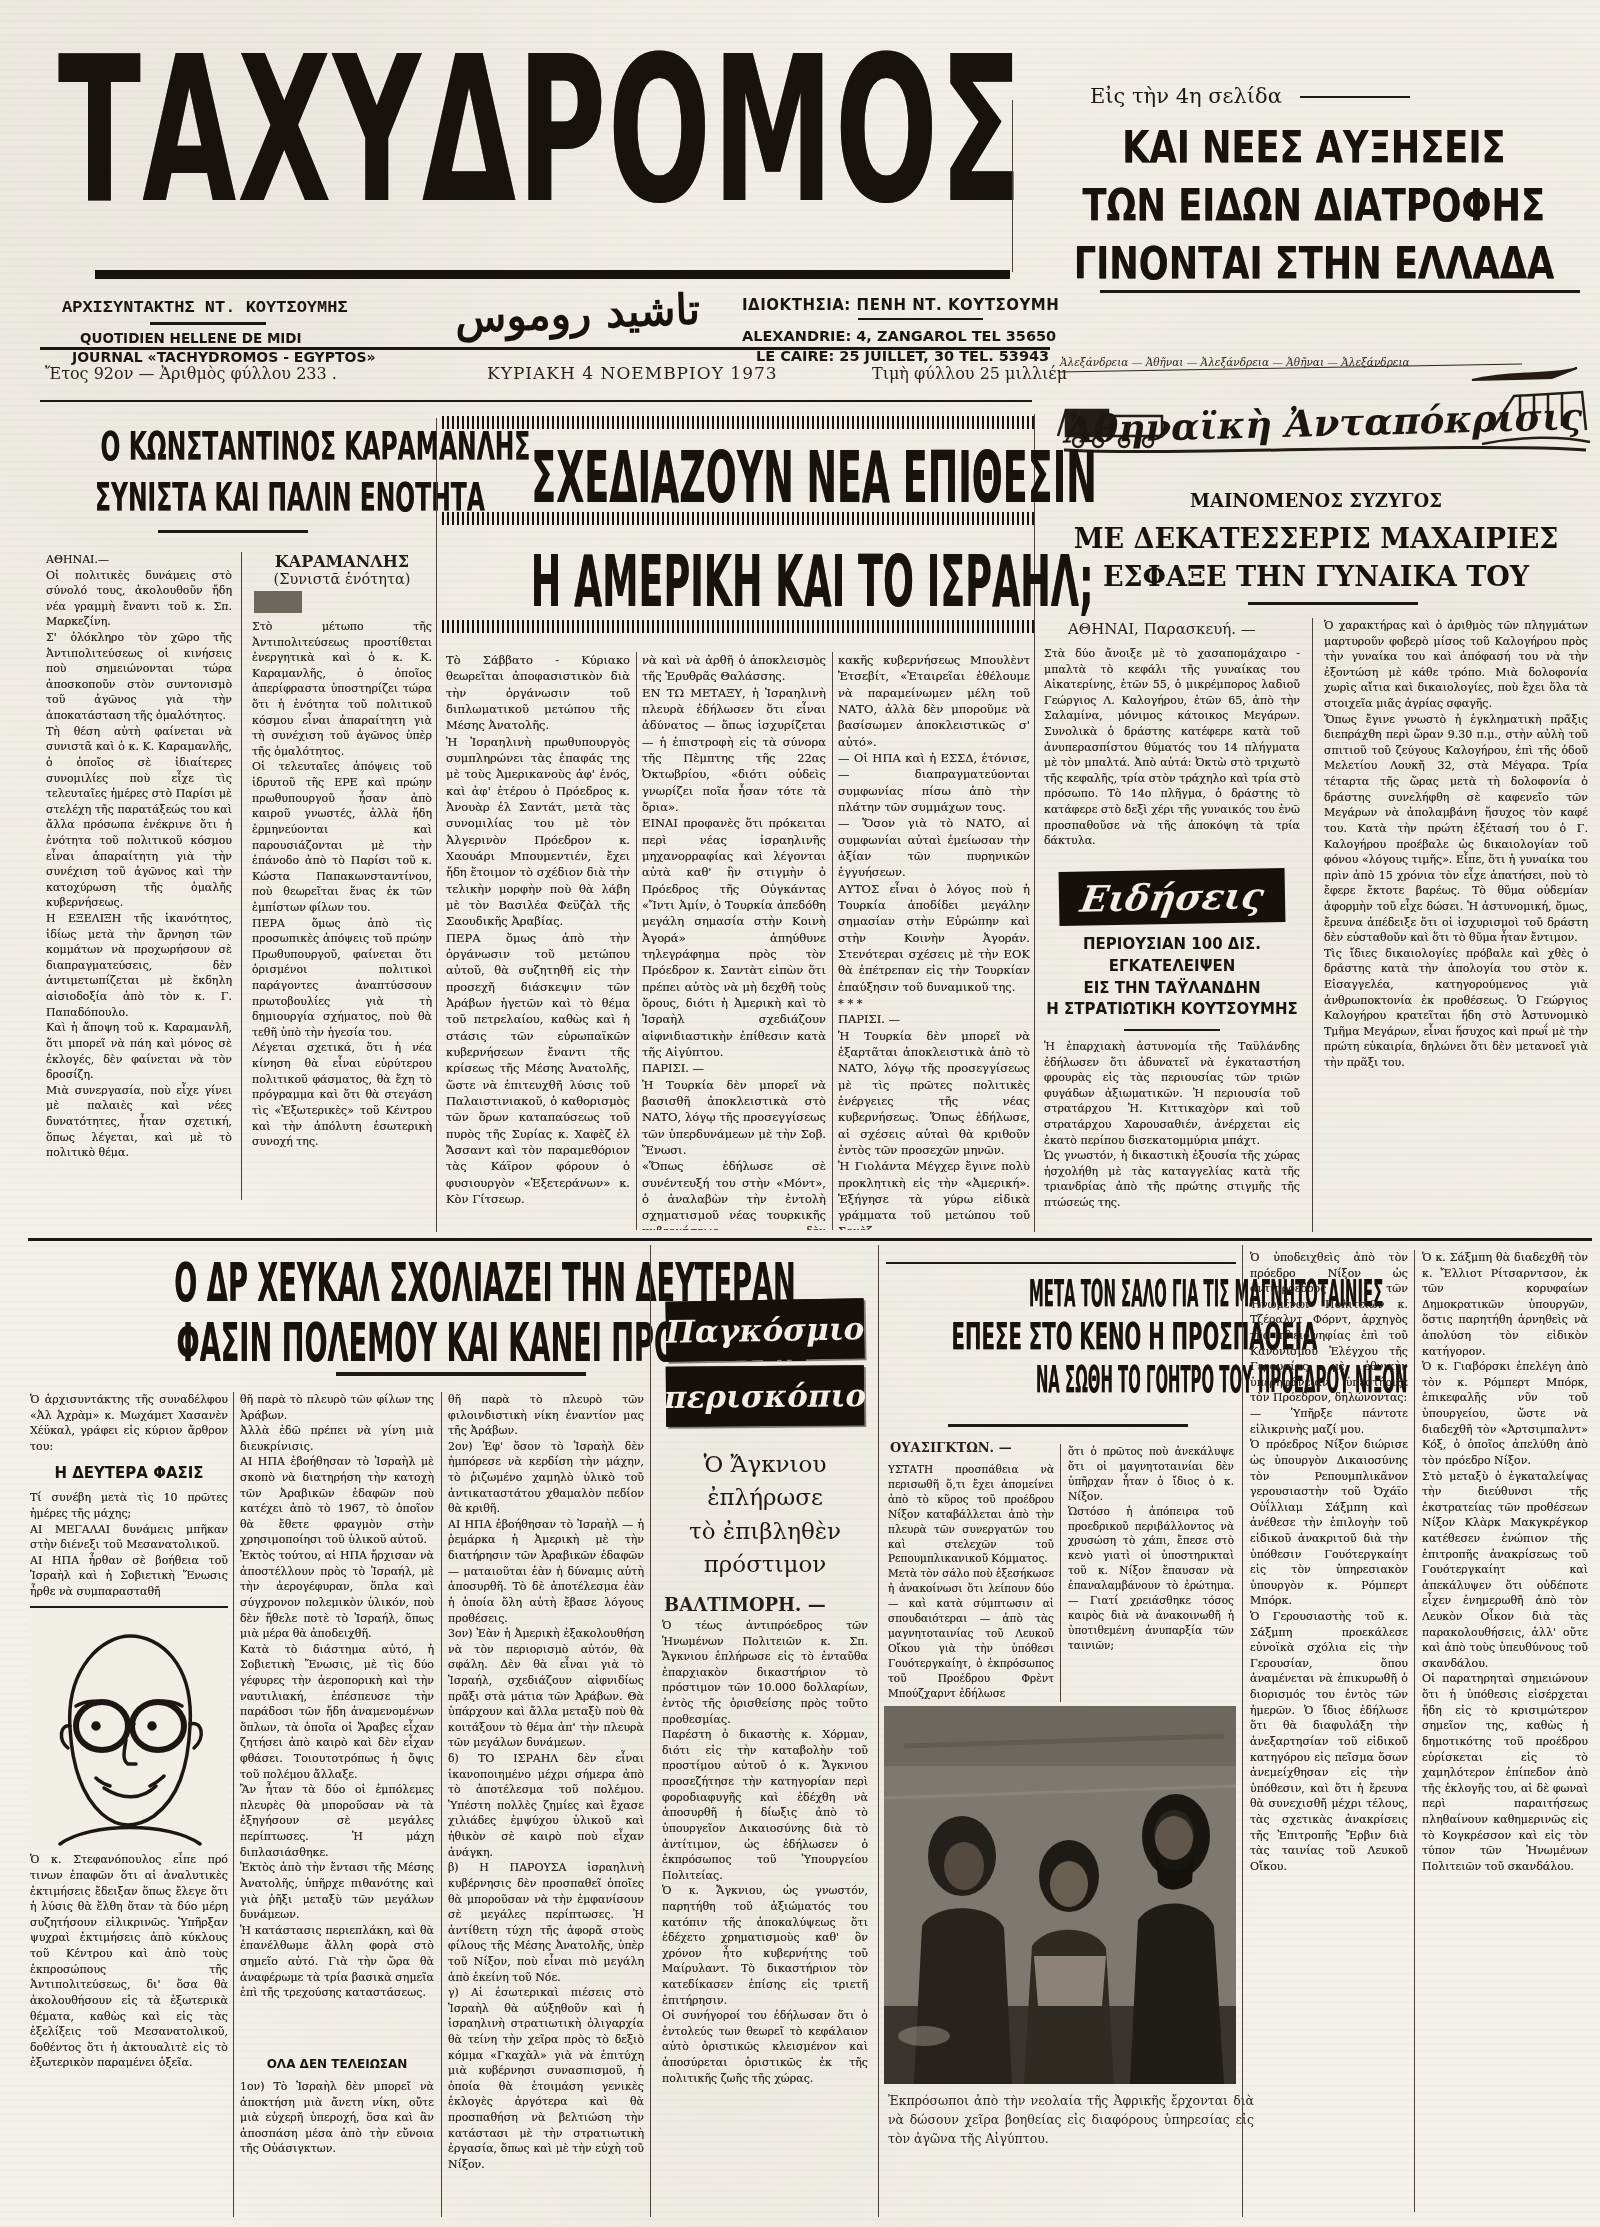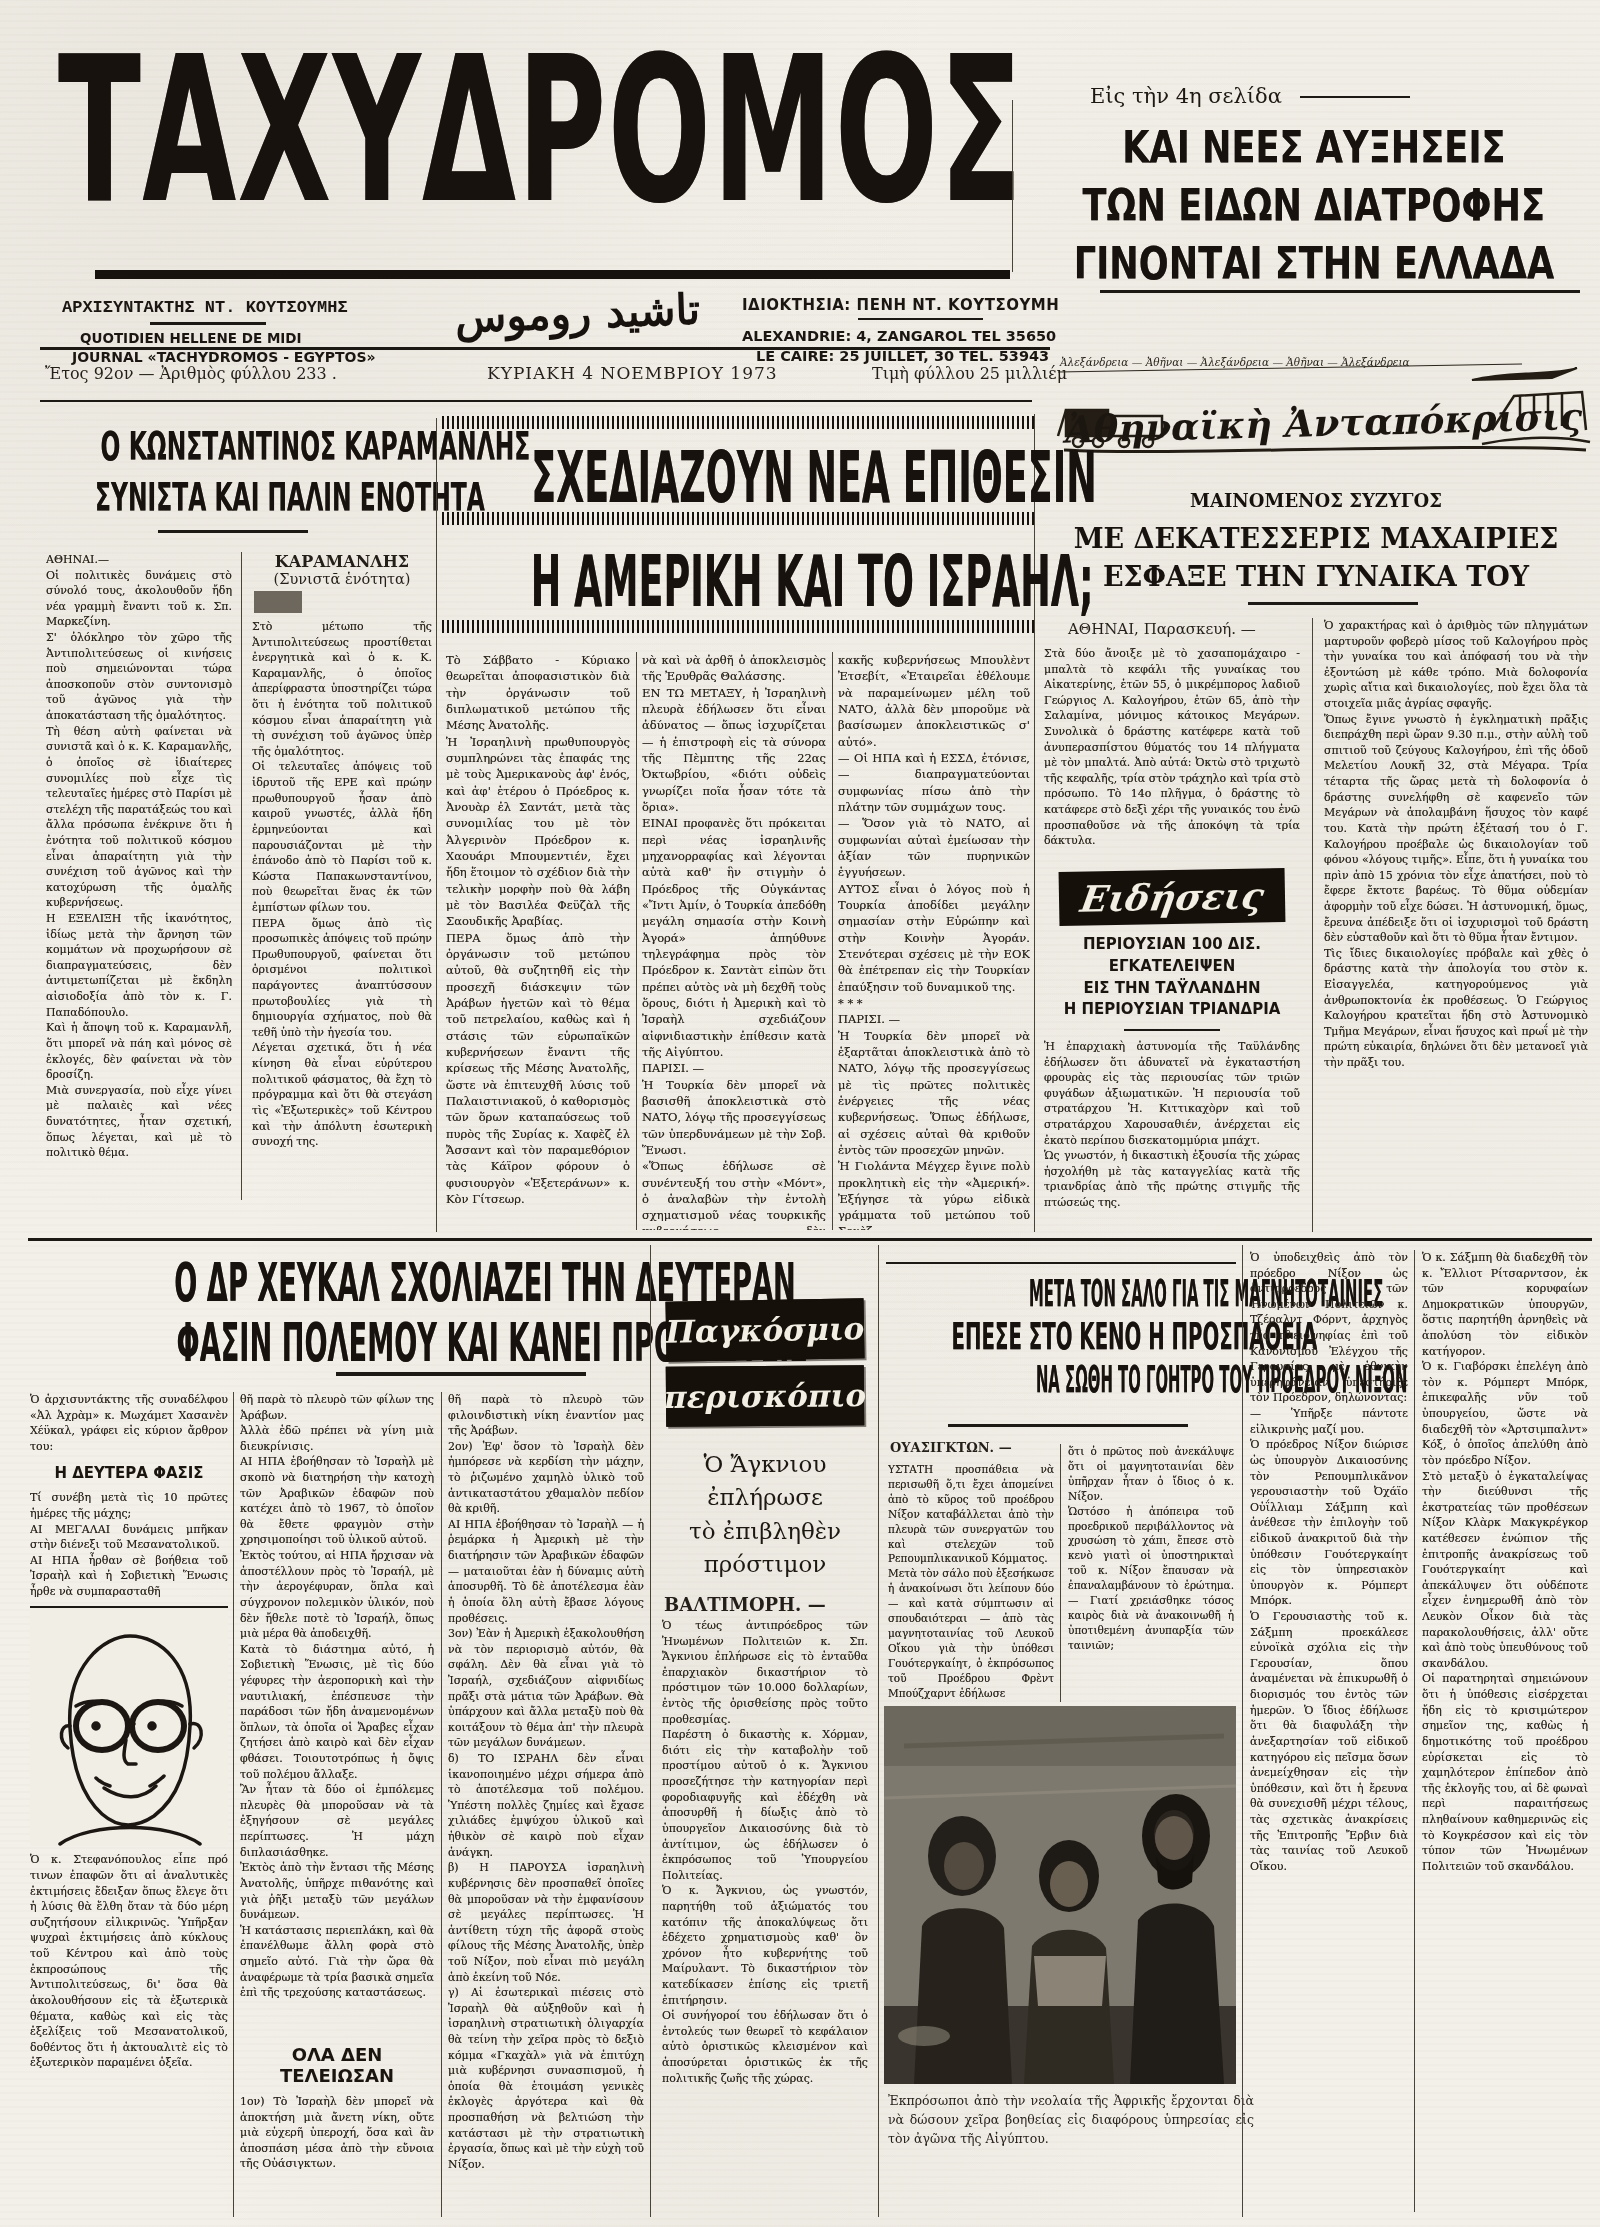--- a/index.html
+++ b/index.html
@@ -165,21 +165,21 @@
 
   <div class="abs" style="left:1044px;top:618px;width:256px;height:616px;overflow:hidden;display:flex;flex-direction:column;">
     <div class="serif" style="font-size:15px;margin:2px 0 8px 24px;">ΑΘΗΝΑΙ, Παρασκευή. —</div>
     <div class="body-col" style="height:212px;flex:none;">Στὰ δύο ἄνοιξε μὲ τὸ χασαπομάχαιρο - μπαλτὰ τὸ κεφάλι τῆς γυναίκας του Αἰκατερίνης, ἐτῶν 55, ὁ μικρέμπορος λαδιοῦ Γεώργιος Λ. Καλογήρου, ἐτῶν 65, ἀπὸ τὴν Σαλαμίνα, μόνιμος κάτοικος Μεγάρων. Συνολικὰ ὁ δράστης κατέφερε κατὰ τοῦ ἀνυπερασπίστου θύματός του 14 πλήγματα μὲ τὸν μπαλτά. Ἀπὸ αὐτά: Ὀκτὼ στὸ τριχωτὸ τῆς κεφαλῆς, τρία στὸν τράχηλο καὶ τρία στὸ πρόσωπο. Τὸ 14ο πλῆγμα, ὁ δράστης τὸ κατάφερε στὸ δεξὶ χέρι τῆς γυναικός του ἐνῶ προσπαθοῦσε νὰ τῆς ἀποκόψη τὰ τρία δάκτυλα.</div>
     <div class="revbox" style="width:226px;height:54px;margin:12px auto 10px auto;transform:rotate(-1deg);">
       <span class="script" style="font-size:36px;transform:skewX(-10deg);">Ειδήσεις</span>
     </div>
     <div class="subhead" style="font-size:15px;line-height:1.45;">ΠΕΡΙΟΥΣΙΑΝ 100 ΔΙΣ.
 ΕΓΚΑΤΕΛΕΙΨΕΝ
 ΕΙΣ ΤΗΝ ΤΑΫΛΑΝΔΗΝ
-Η ΠΕΡΙΟΥΣΙΑΝ ΤΡΙΑΝΔΡΙΑ</div>
+Η ΣΤΡΑΤΙΩΤΙΚΗ ΚΟΥΤΣΟΥΜΗΣ</div>
     <div style="width:96px;height:2px;background:#1c1813;margin:8px auto;"></div>
     <div class="body-col" style="flex:1;">Ἡ ἐπαρχιακὴ ἀστυνομία τῆς Ταϋλάνδης ἐδήλωσεν ὅτι ἀδυνατεῖ νὰ ἐγκαταστήση φρουρὰς εἰς τὰς περιουσίας τῶν τριῶν φυγάδων ἀξιωματικῶν. Ἡ περιουσία τοῦ στρατάρχου Ἡ. Κιττικαχὸρν καὶ τοῦ στρατάρχου Χαρουσαθιέν, ἀνέρχεται εἰς ἑκατὸ περίπου δισεκατομμύρια μπάχτ.
 Ὡς γνωστόν, ἡ δικαστικὴ ἐξουσία τῆς χώρας ἠσχολήθη μὲ τὰς καταγγελίας κατὰ τῆς τριανδρίας ἀπὸ τῆς πρώτης στιγμῆς τῆς πτώσεώς της.</div>
   </div>
 
   <div class="abs body-col" style="left:1324px;top:618px;width:264px;height:616px;">Ὁ χαρακτήρας καὶ ὁ ἀριθμὸς τῶν πληγμάτων μαρτυροῦν φοβερὸ μίσος τοῦ Καλογήρου πρὸς τὴν γυναίκα του καὶ ἀπόφασή του νὰ τὴν ἐξοντώση μὲ κάθε τρόπο. Μιὰ δολοφονία χωρὶς αἴτια καὶ δικαιολογίες, ποὺ ἔχει ὅλα τὰ στοιχεῖα μιᾶς ἀγρίας σφαγῆς.
 Ὅπως ἔγινε γνωστὸ ἡ ἐγκληματικὴ πρᾶξις διεπράχθη περὶ ὥραν 9.30 π.μ., στὴν αὐλὴ τοῦ σπιτιοῦ τοῦ ζεύγους Καλογήρου, ἐπὶ τῆς ὁδοῦ Μελετίου Λουκῆ 32, στὰ Μέγαρα. Τρία τέταρτα τῆς ὥρας μετὰ τὴ δολοφονία ὁ δράστης συνελήφθη σὲ καφενεῖο τῶν Μεγάρων νὰ ἀπολαμβάνη ἥσυχος τὸν καφέ του. Κατὰ τὴν πρώτη ἐξέτασή του ὁ Γ. Καλογήρου προέβαλε ὡς δικαιολογίαν τοῦ φόνου «λόγους τιμῆς». Εἶπε, ὅτι ἡ γυναίκα του πρὶν ἀπὸ 15 χρόνια τὸν εἶχε ἀπατήσει, ποὺ τὸ ἔφερε ἔκτοτε βαρέως. Τὸ θῦμα οὐδεμίαν ἀφορμὴν τοῦ εἶχε δώσει. Ἡ ἀστυνομική, ὅμως, ἔρευνα ἀπέδειξε ὅτι οἱ ἰσχυρισμοὶ τοῦ δράστη δὲν εὐσταθοῦν καὶ ὅτι τὸ θῦμα ἦταν ἔντιμον.
 Τὶς ἴδιες δικαιολογίες πρόβαλε καὶ χθὲς ὁ δράστης κατὰ τὴν ἀπολογία του στὸν κ. Εἰσαγγελέα, κατηγορούμενος γιὰ ἀνθρωποκτονία ἐκ προθέσεως. Ὁ Γεώργιος Καλογήρου κρατεῖται ἤδη στὸ Ἀστυνομικὸ Τμῆμα Μεγάρων, εἶναι ἥσυχος καὶ πρωΐ μὲ τὴν πρώτη εὐκαιρία, δηλώνει ὅτι δὲν μετανοεῖ γιὰ τὴν πρᾶξι του.</div>
 
   <div class="hr" style="left:28px;top:1238px;width:1564px;height:3px;"></div>
@@ -224,21 +224,21 @@
 
   <div class="abs" style="left:240px;top:1392px;width:194px;height:825px;overflow:hidden;display:flex;flex-direction:column;">
     <div class="body-col" style="flex:none;height:640px;">θῆ παρὰ τὸ πλευρὸ τῶν φίλων της Ἀράβων.
 Ἀλλὰ ἐδῶ πρέπει νὰ γίνη μιὰ διευκρίνισις.
 ΑΙ ΗΠΑ ἐβοήθησαν τὸ Ἰσραὴλ μὲ σκοπὸ νὰ διατηρήση τὴν κατοχὴ τῶν Ἀραβικῶν ἐδαφῶν ποὺ κατέχει ἀπὸ τὸ 1967, τὸ ὁποῖον θὰ ἔθετε φραγμὸν στὴν χρησιμοποίησι τοῦ ὑλικοῦ αὐτοῦ.
 Ἐκτὸς τούτου, αἱ ΗΠΑ ἤρχισαν νὰ ἀποστέλλουν πρὸς τὸ Ἰσραήλ, μὲ τὴν ἀερογέφυραν, ὅπλα καὶ σύγχρονον πολεμικὸν ὑλικόν, ποὺ δὲν ἤθελε ποτὲ τὸ Ἰσραήλ, ὅπως μιὰ μέρα θὰ ἀποδειχθῆ.
 Κατὰ τὸ διάστημα αὐτό, ἡ Σοβιετικὴ Ἕνωσις, μὲ τὶς δύο γέφυρες τὴν ἀεροπορικὴ καὶ τὴν ναυτιλιακή, ἐπέσπευσε τὴν παράδοσι τῶν ἤδη ἀναμενομένων ὅπλων, τὰ ὁποῖα οἱ Ἄραβες εἶχαν ζητήσει ἀπὸ καιρὸ καὶ δὲν εἶχαν φθάσει. Τοιουτοτρόπως ἡ ὄψις τοῦ πολέμου ἄλλαξε.
 Ἂν ἦταν τὰ δύο οἱ ἐμπόλεμες πλευρὲς θὰ μποροῦσαν νὰ τὰ ἐξηγήσουν σὲ μεγάλες περίπτωσες. Ἡ μάχη διπλασιάσθηκε.
 Ἐκτὸς ἀπὸ τὴν ἔντασι τῆς Μέσης Ἀνατολῆς, ὑπῆρχε πιθανότης καὶ γιὰ ῥῆξι μεταξὺ τῶν μεγάλων δυνάμεων.
 Ἡ κατάστασις περιεπλάκη, καὶ θὰ ἐπανέλθωμε ἄλλη φορὰ στὸ σημεῖο αὐτό. Γιὰ τὴν ὥρα θὰ ἀναφέρωμε τὰ τρία βασικὰ σημεῖα ἐπὶ τῆς τρεχούσης καταστάσεως.</div>
-    <div class="subhead" style="font-size:18px;margin:12px 0 8px 0;">ΟΛΑ ΔΕΝ ΤΕΛΕΙΩΣΑΝ</div>
+    <div class="subhead" style="font-size:12px;margin:25px 0 8px 0;">ΟΛΑ ΔΕΝ ΤΕΛΕΙΩΣΑΝ</div>
     <div class="body-col" style="flex:1;">1ον) Τὸ Ἰσραὴλ δὲν μπορεῖ νὰ ἀποκτήση μιὰ ἄνετη νίκη, οὔτε μιὰ εὐχερῆ ὑπεροχή, ὅσα καὶ ἂν ἀποσπάση μέσα ἀπὸ τὴν εὔνοια τῆς Οὐάσιγκτων.</div>
   </div>
 
   <div class="abs body-col" style="left:448px;top:1392px;width:196px;height:825px;">θῆ παρὰ τὸ πλευρὸ τῶν φιλοινδιστικὴ νίκη ἐναντίον μας τῆς Ἀράβων.
 2ον) Ἐφ' ὅσον τὸ Ἰσραὴλ δὲν ἠμπόρεσε νὰ κερδίση τὴν μάχην, τὸ ῥιζωμένο χαμηλὸ ὑλικὸ τοῦ ἀντικαταστάτου χθαμαλὸν πεδίον θὰ κριθῆ.
 ΑΙ ΗΠΑ ἐβοήθησαν τὸ Ἰσραὴλ — ἡ ῥεμάρκα ἡ Ἀμερικὴ μὲ τὴν διατήρησιν τῶν Ἀραβικῶν ἐδαφῶν — ματαιοῦται ἐὰν ἡ δύναμις αὐτὴ ἀποσυρθῆ. Τὸ δὲ ἀποτέλεσμα ἐὰν ἡ ὁποία ὅλη αὐτὴ ἔβασε λόγους προθέσεις.
 3ον) Ἐὰν ἡ Ἀμερικὴ ἐξακολουθήση νὰ τὸν περιορισμὸ αὐτόν, θὰ σφάλη. Δὲν θὰ εἶναι γιὰ τὸ Ἰσραήλ, σχεδιάζουν αἰφνιδίως πρᾶξι στὰ μάτια τῶν Ἀράβων. Θὰ ὑπάρχουν καὶ ἄλλα μεταξὺ ποὺ θὰ κοιτάξουν τὸ θέμα ἀπ' τὴν πλευρὰ τῶν μεγάλων δυνάμεων.
 δ) ΤΟ ΙΣΡΑΗΛ δὲν εἶναι ἱκανοποιημένο μέχρι σήμερα ἀπὸ τὸ ἀποτέλεσμα τοῦ πολέμου. Ὑπέστη πολλὲς ζημίες καὶ ἔχασε χιλιάδες ἐμψύχου ὑλικοῦ καὶ ἠθικὸν σὲ καιρὸ ποὺ εἶχαν ἀνάγκη.
 β) Η ΠΑΡΟΥΣΑ ἰσραηλινὴ κυβέρνησις δὲν προσπαθεῖ ὁποῖες θὰ μποροῦσαν νὰ τὴν ἐμφανίσουν σὲ μεγάλες περίπτωσες. Ἡ ἀντίθετη τύχη τῆς ἀφορᾶ στοὺς φίλους τῆς Μέσης Ἀνατολῆς, ὑπὲρ τοῦ Νίξον, ποὺ εἶναι πιὸ μεγάλη ἀπὸ ἐκείνη τοῦ Νόε.
 γ) Αἱ ἐσωτερικαὶ πιέσεις στὸ Ἰσραὴλ θὰ αὐξηθοῦν καὶ ἡ ἰσραηλινὴ στρατιωτικὴ ὀλιγαρχία θὰ τείνη τὴν χεῖρα πρὸς τὸ δεξιὸ κόμμα «Γκαχὰλ» γιὰ νὰ ἐπιτύχη μιὰ κυβέρνησι συνασπισμοῦ, ἡ ὁποία θὰ ἑτοιμάση γενικὲς ἐκλογὲς ἀργότερα καὶ θὰ προσπαθήση νὰ βελτιώση τὴν κατάστασι μὲ τὴν στρατιωτικὴ ἐργασία, ὅπως καὶ μὲ τὴν εὐχὴ τοῦ Νίξον.</div>

